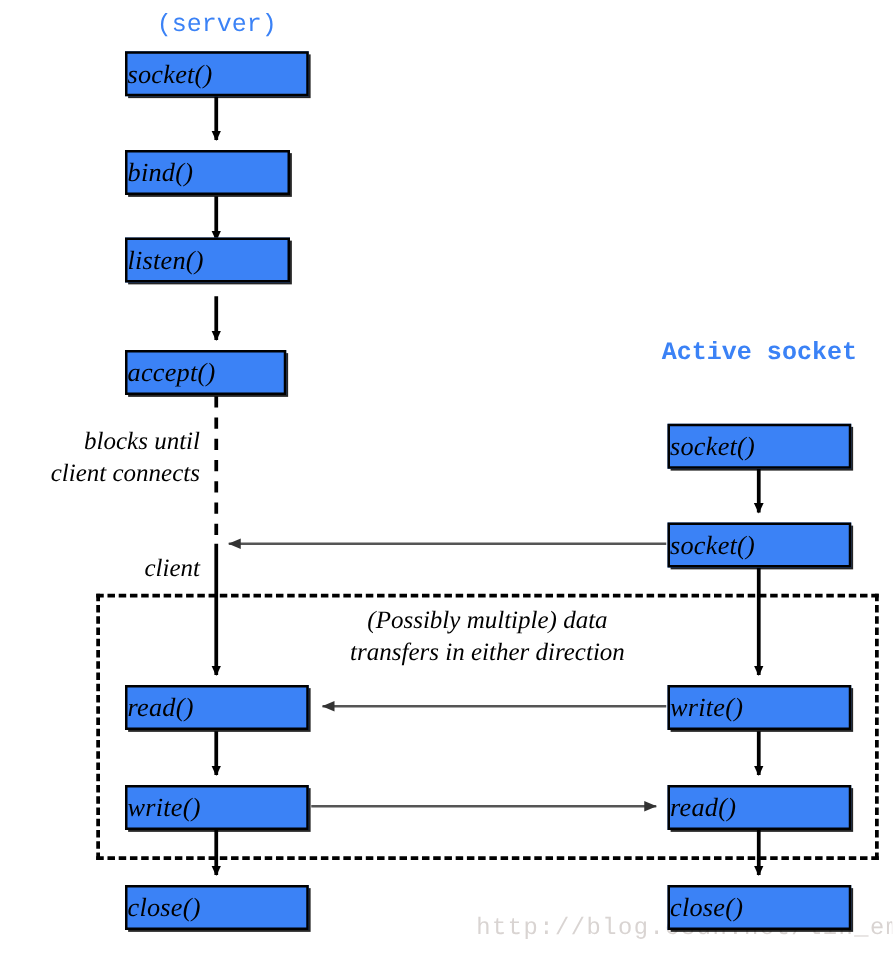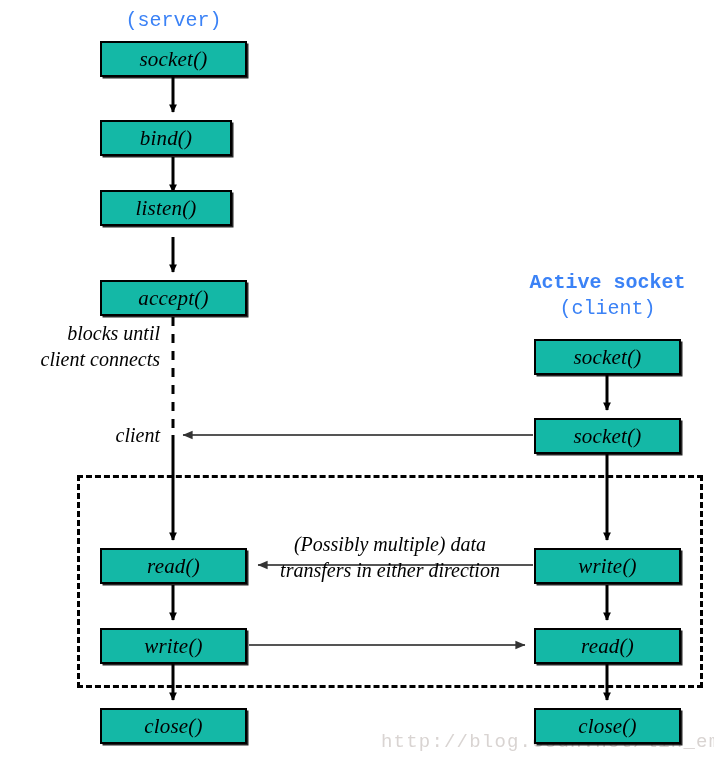--- a/index.html
+++ b/index.html
@@ -12,24 +12,23 @@
     width: 714px;
     height: 768px;
     background: #ffffff;
     overflow: hidden;
     font-family: "Liberation Serif", "DejaVu Serif", serif;
   }
   .node {
     position: absolute;
     box-sizing: border-box;
     border: 2px solid #000000;
-    background: #14b8a6;
+    background: #3b82f6;
     display: flex;
     align-items: center;
-    justify-content: center;
     font-style: italic;
     font-size: 21px;
     color: #000000;
     letter-spacing: 0.2px;
     z-index: 4;
     box-shadow: 2px 2px 0 -0.5px rgba(0,0,0,0.85);
   }
   .col-label {
     position: absolute;
     text-align: center;
@@ -53,21 +52,21 @@
   .note {
     position: absolute;
     font-style: italic;
     font-size: 20px;
     line-height: 26px;
     color: #000000;
     text-align: center;
     white-space: pre-line;
     z-index: 4;
   }
-  .note.right-al { text-align: right; }
+  .note.right-al { text-align: right; margin-top: 20px; }
   .dash-box {
     position: absolute;
     box-sizing: border-box;
     border: 3px dashed #000000;
     background: transparent;
     z-index: 1;
   }
   svg.wires {
     position: absolute;
     left: 0; top: 0;
@@ -127,33 +126,32 @@
       <line x1="249" y1="645" x2="525" y2="645" marker-end="url(#ahead-thin)"></line>
     </g>
   </svg>
 
   <div class="col-label" style="left:100px; top:8px; width:147px;">
     <span class="plain">(server)</span>
   </div>
 
   <div class="col-label" style="left:515px; top:270px; width:185px;">
     <span class="strong">Active socket</span>
-    <span class="plain">(client)</span>
   </div>
 
   <div class="node" style="left:100px; top:41px; width:147px; height:36px;">
     <span>socket()</span>
   </div>
   <div class="node" style="left:100px; top:120px; width:132px; height:36px;">
     <span>bind()</span>
   </div>
   <div class="node" style="left:100px; top:190px; width:132px; height:36px;">
     <span>listen()</span>
   </div>
-  <div class="node" style="left:100px; top:280px; width:147px; height:36px;">
+  <div class="node" style="left:100px; top:280px; width:129px; height:36px;">
     <span>accept()</span>
   </div>
   <div class="node" style="left:100px; top:548px; width:147px; height:36px;">
     <span>read()</span>
   </div>
   <div class="node" style="left:100px; top:628px; width:147px; height:36px;">
     <span>write()</span>
   </div>
   <div class="node" style="left:100px; top:708px; width:147px; height:36px;">
     <span>close()</span>
@@ -173,18 +171,18 @@
   </div>
   <div class="node" style="left:534px; top:708px; width:147px; height:36px;">
     <span>close()</span>
   </div>
 
   <div class="note right-al" style="left:0px; top:320px; width:160px;">blocks until
 client connects</div>
 
   <div class="note right-al" style="left:0px; top:422px; width:160px;">client</div>
 
-  <div class="note" style="left:215px; top:483px; width:350px;margin-top:48px;">(Possibly multiple) data
+  <div class="note" style="left:215px; top:483px; width:350px;">(Possibly multiple) data
 transfers in either direction</div>
 
   <div class="watermark" style="left:381px; top:731px;">http://blog.csdn.net/lin_embedded</div>
 
 </div>
 
 </body></html>

